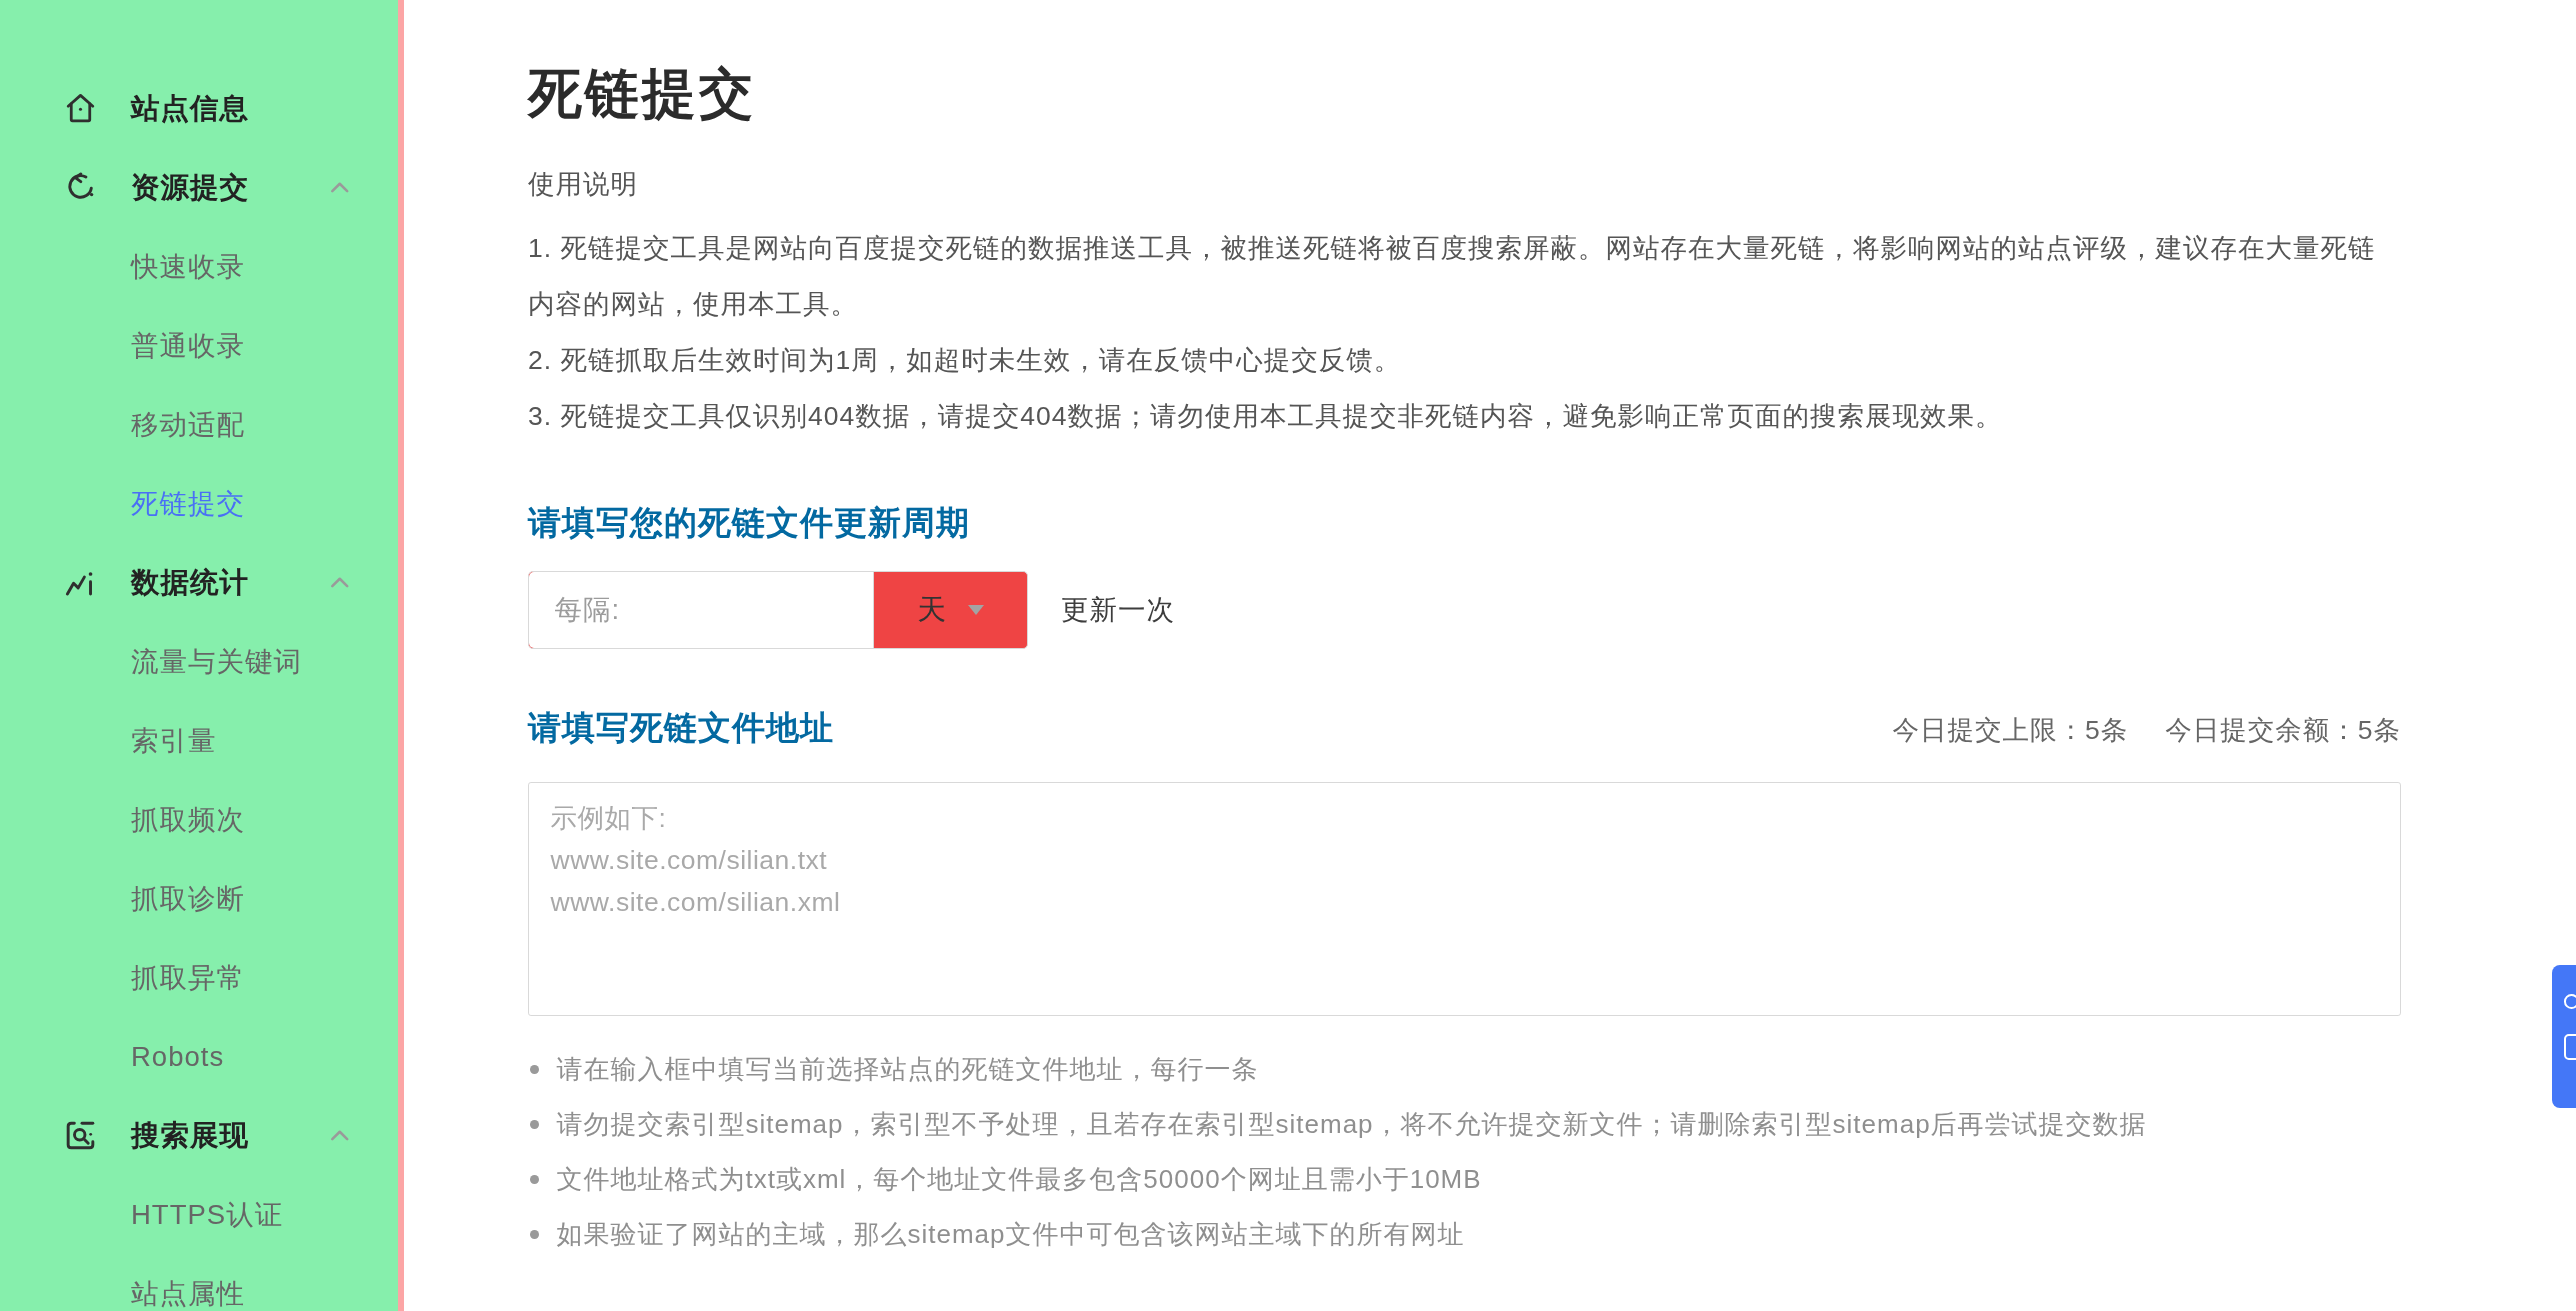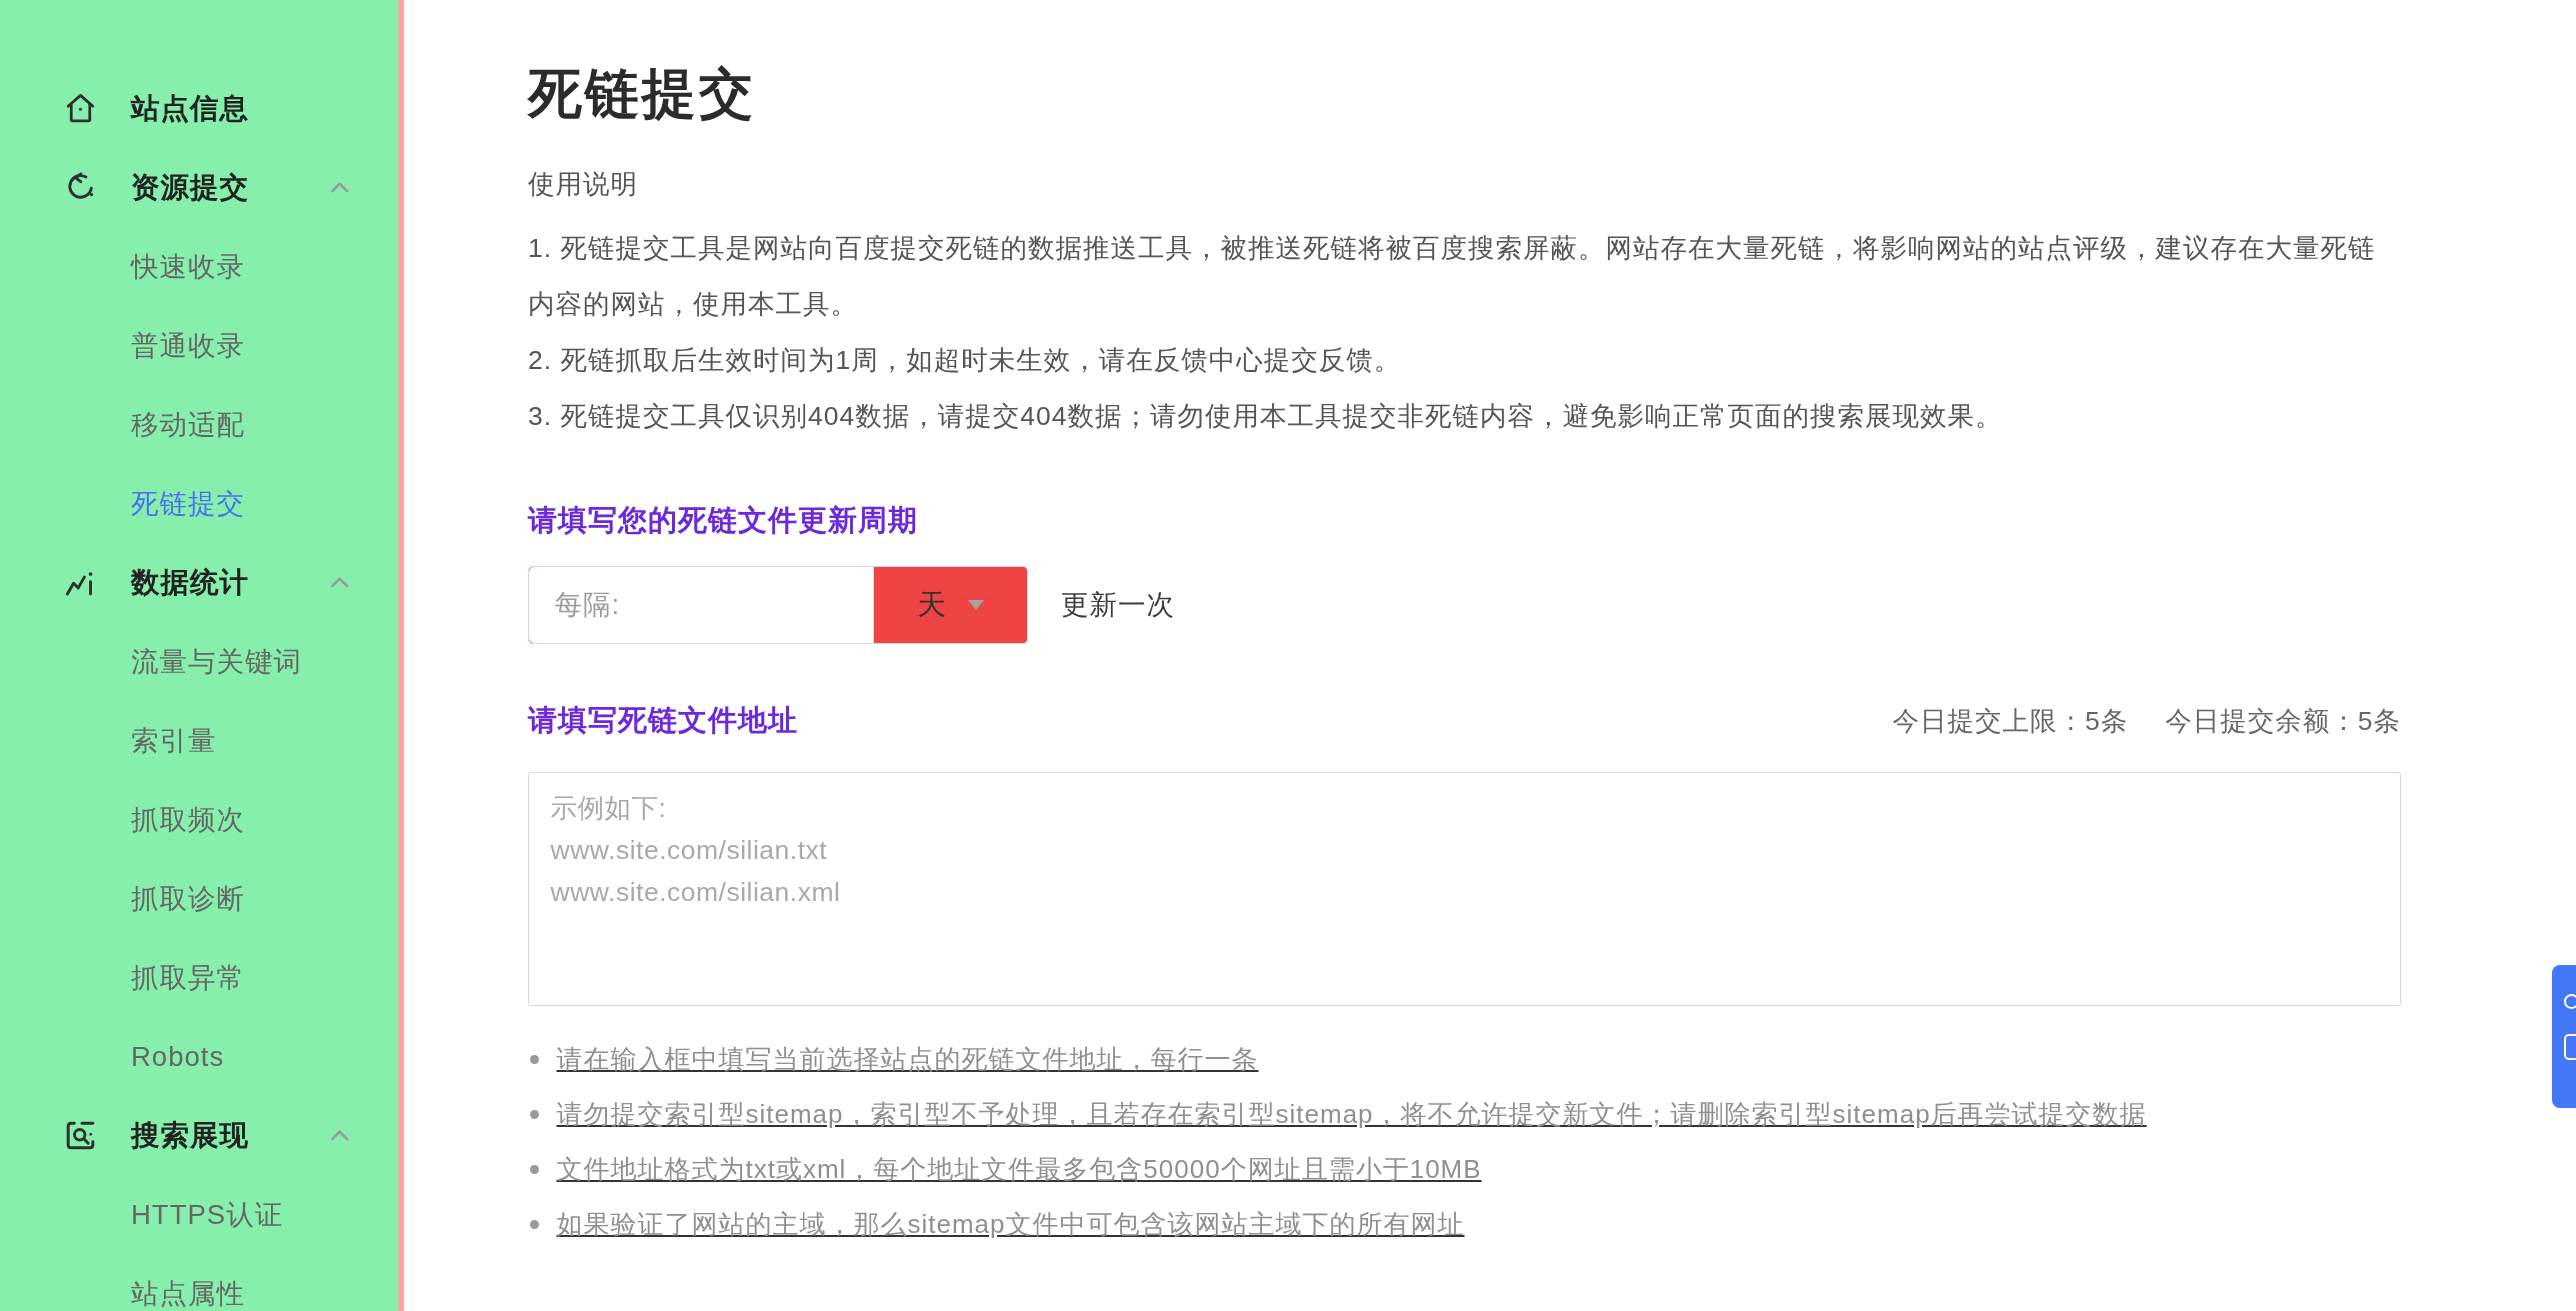--- a/index.html
+++ b/index.html
@@ -62,21 +62,21 @@
     letter-spacing: 1px;
   }
   .instructions { margin-top: 17.7px; }
   .instructions p {
     margin: 0;
     font-size: 26.5px; color: #555;
     line-height: 56px;
     letter-spacing: 1px;
   }
   .section-label {
-    font-size: 29px; font-weight: 700; color: #6d28d9;
+    font-size: 33px; font-weight: 700; color: #0369a1;
     letter-spacing: 1px;
   }
   .period-label { margin-top: 57px; }
   .period-row {
     margin-top: 25.5px;
     display: flex; align-items: center;
   }
   .period-control {
     width: 500px; height: 78px;
     border: 1px solid #d9d9d9; border-radius: 4.9px;
@@ -122,21 +122,21 @@
     border: 1px solid #d9d9d9; border-radius: 2.9px;
     padding: 13.7px 21.6px;
     font-size: 26.5px; line-height: 42px;
     color: #333;
     font-family: inherit;
     resize: none; outline: none;
     letter-spacing: 0.5px;
   }
   .deadlink-textarea::placeholder { color: #a9a9a9; }
 
-  .notes { margin-top: 25.5px; text-decoration: underline; }
+  .notes { margin-top: 25.5px; }
   .note-item {
     display: flex; align-items: flex-start;
     font-size: 26px; color: #8f8f8f;
     line-height: 55px;
     letter-spacing: 1px;
   }
   .note-dot {
     flex: none;
     width: 8.8px; height: 8.8px; border-radius: 50%;
     background: #9a9a9a;

